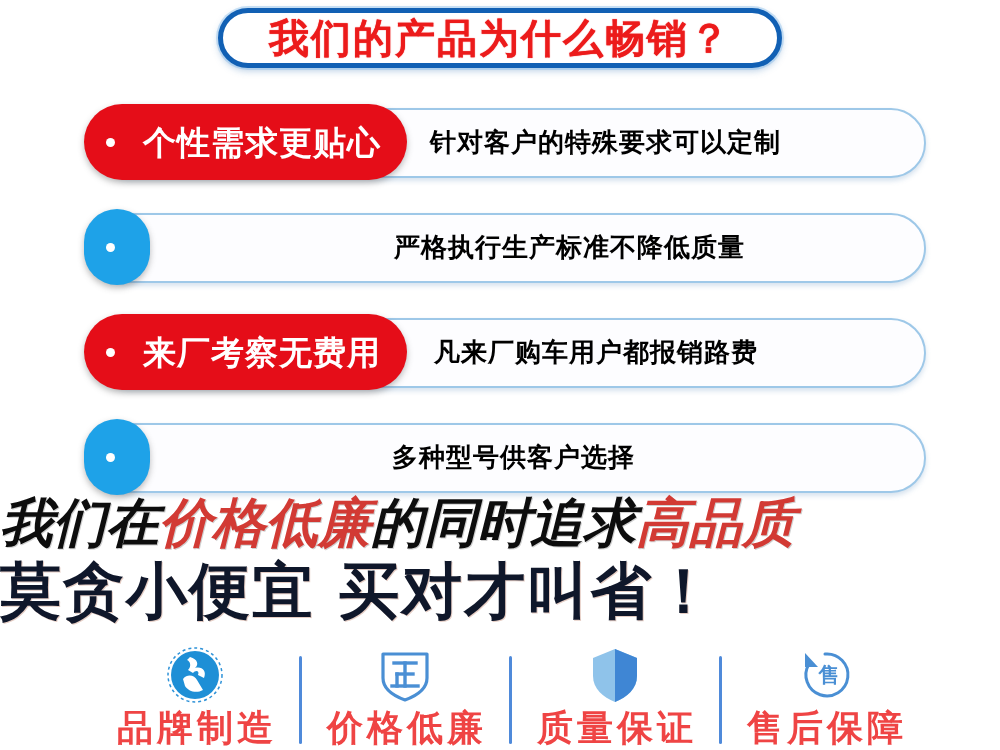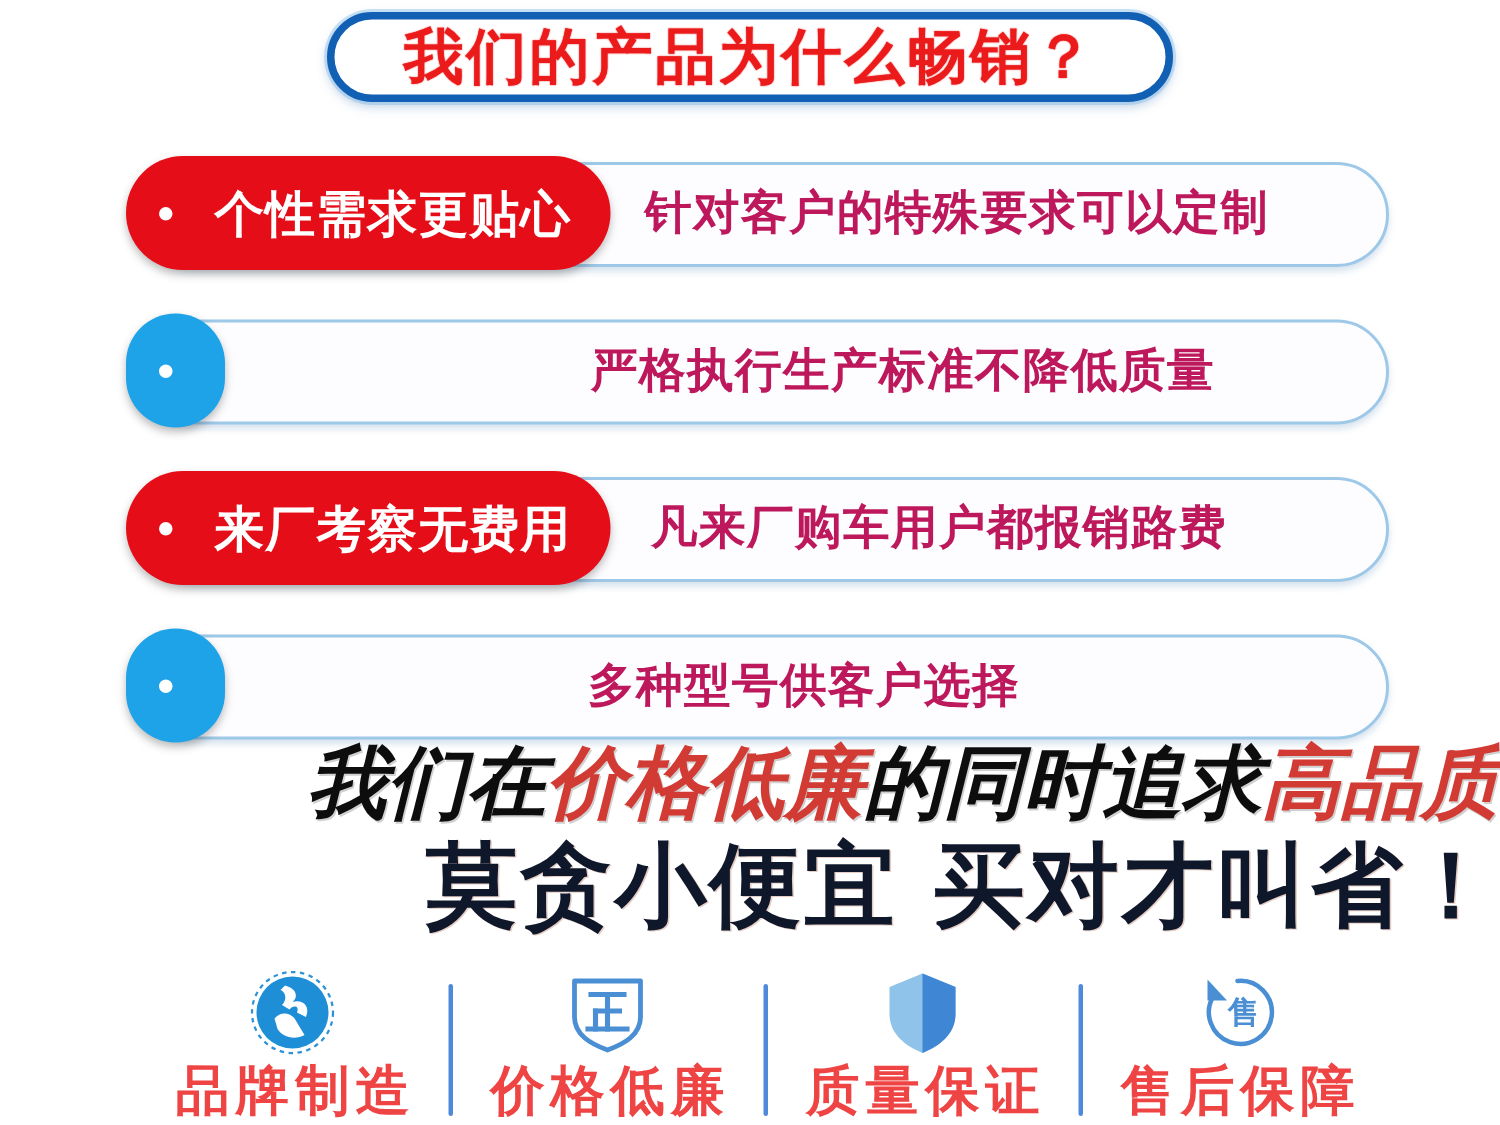--- a/index.html
+++ b/index.html
@@ -88,35 +88,35 @@
     font-weight:bold;
     color:#ffffff;
     letter-spacing:1px;
     white-space:nowrap;
     line-height:1;
   }
   .row-desc{
     position:absolute;
     top:0;height:76px;
     display:flex;align-items:center;
-    font-size:31px;
-    font-weight:bold;
-    color:#be185d;
+    font-size:26px;
+    font-weight:bold;
+    color:#000000;
     letter-spacing:1px;
     white-space:nowrap;
     z-index:4;
     line-height:1;
   }
 
   
   .tagline{
     position:absolute;
     left:0;top:494px;
     width:1000px;
-    text-align:right;
+    text-align:left;
   }
   .tag-line1{
     font-size:53px;
     font-weight:bold;
     font-style:italic;
     letter-spacing:0px;
     line-height:1.08;
     white-space:nowrap;
     color:#0d0d0d;
     text-shadow:1px 1px 0 rgba(120,120,120,.35);

